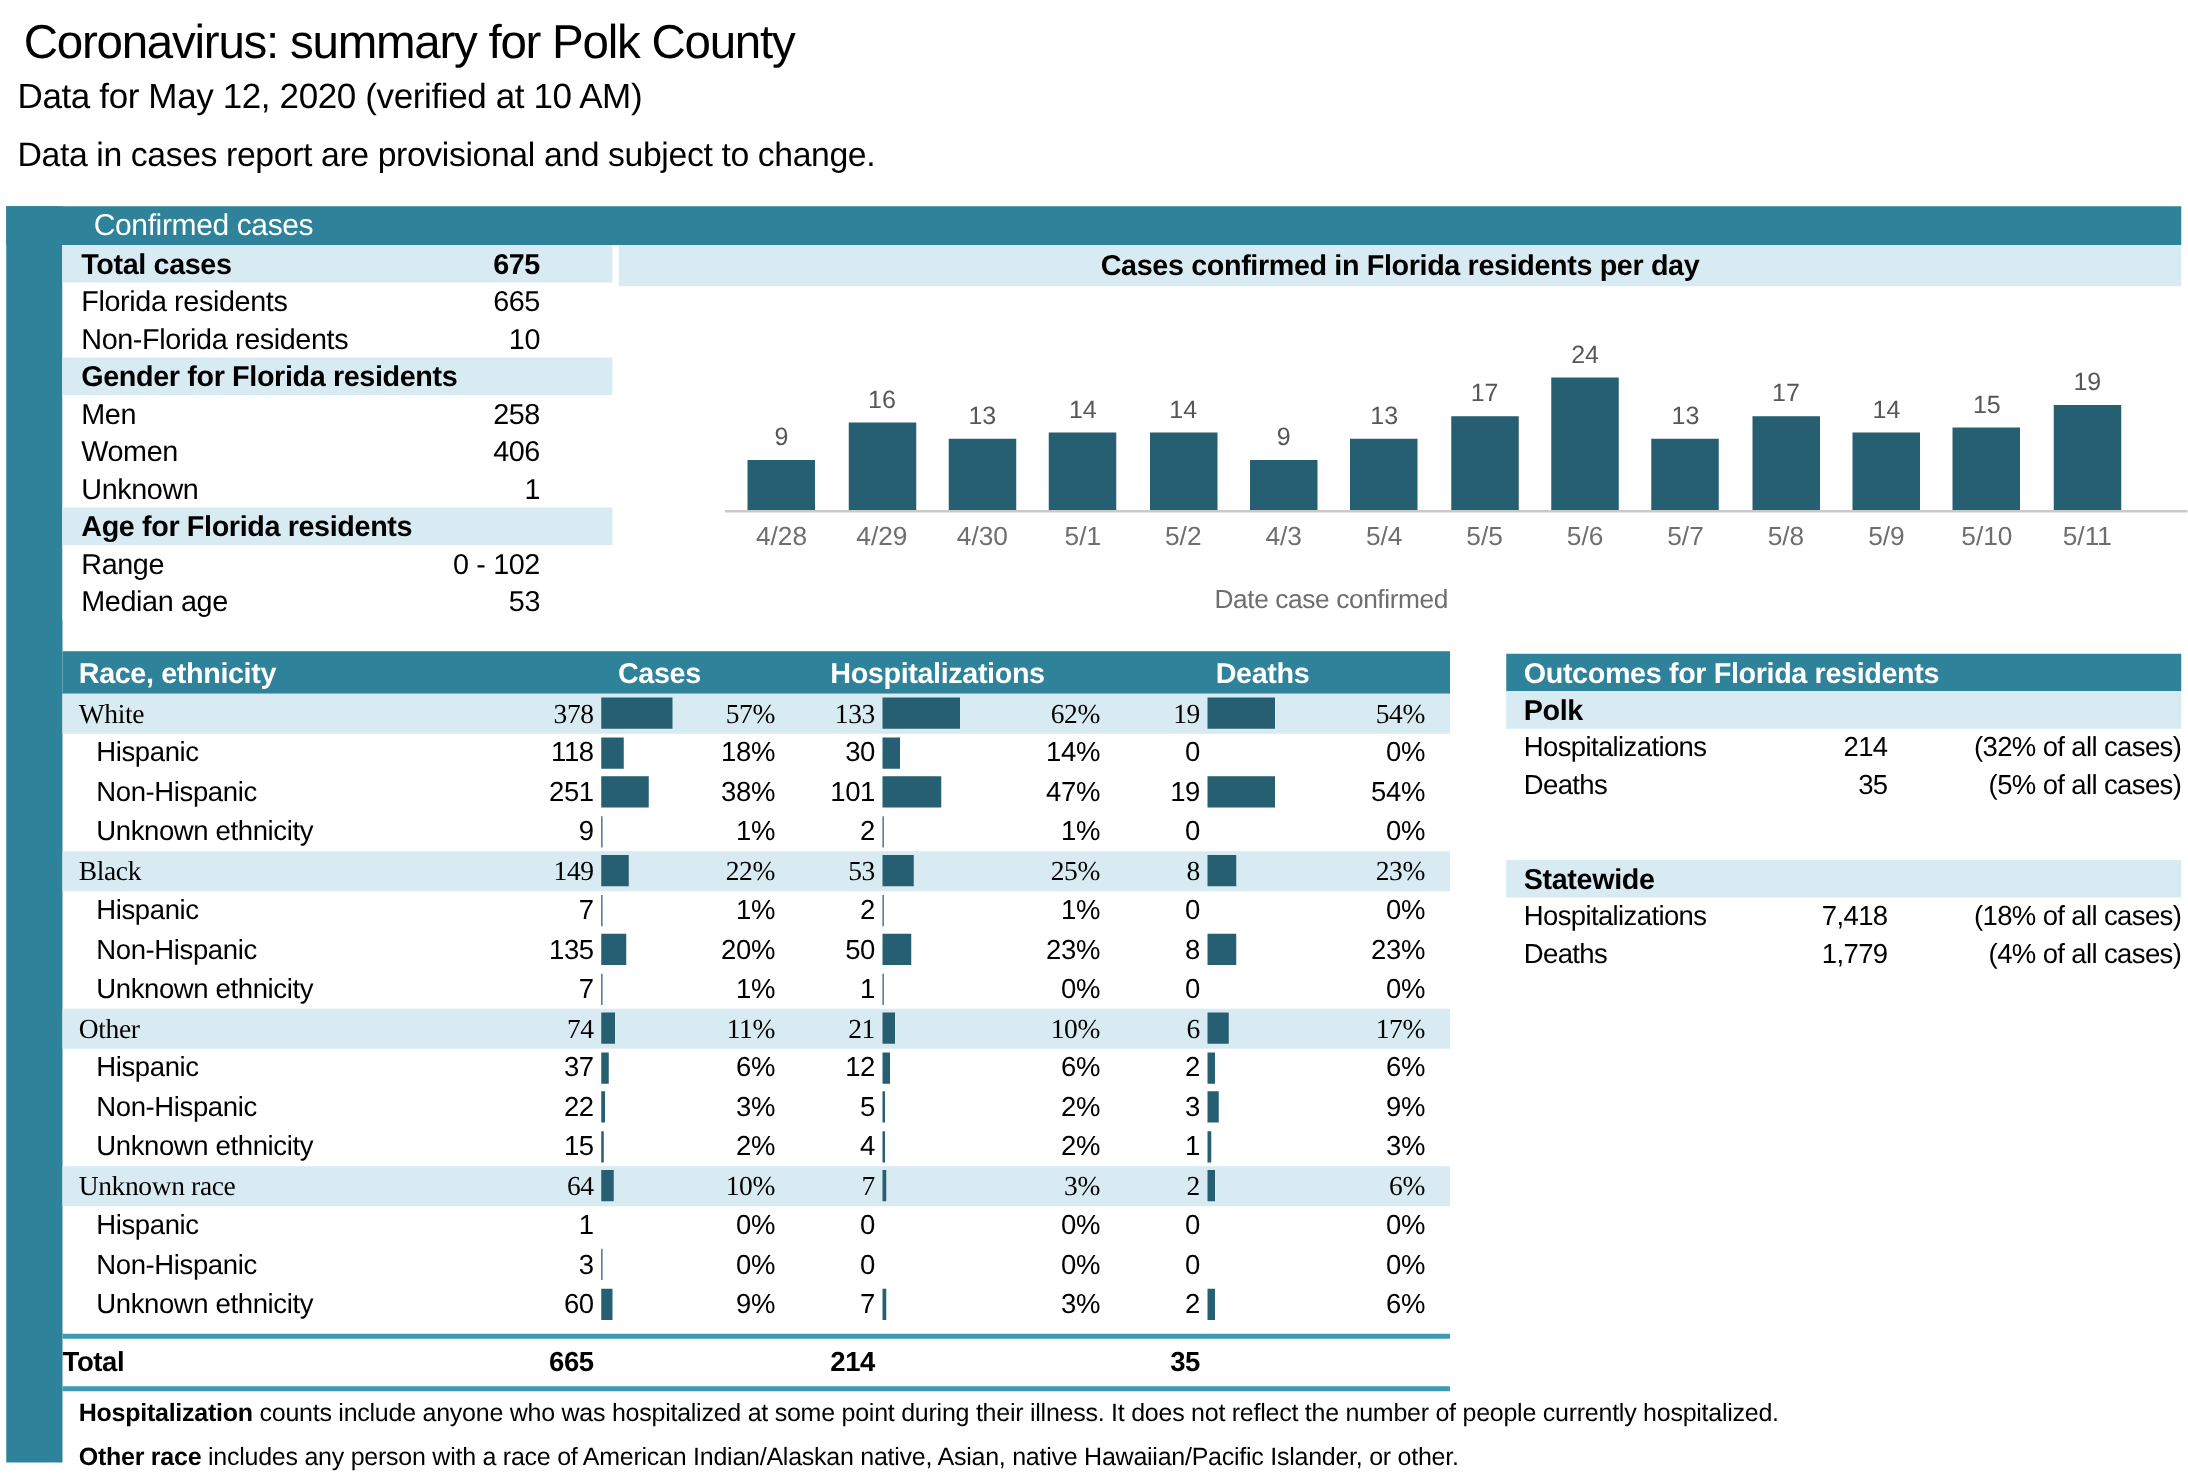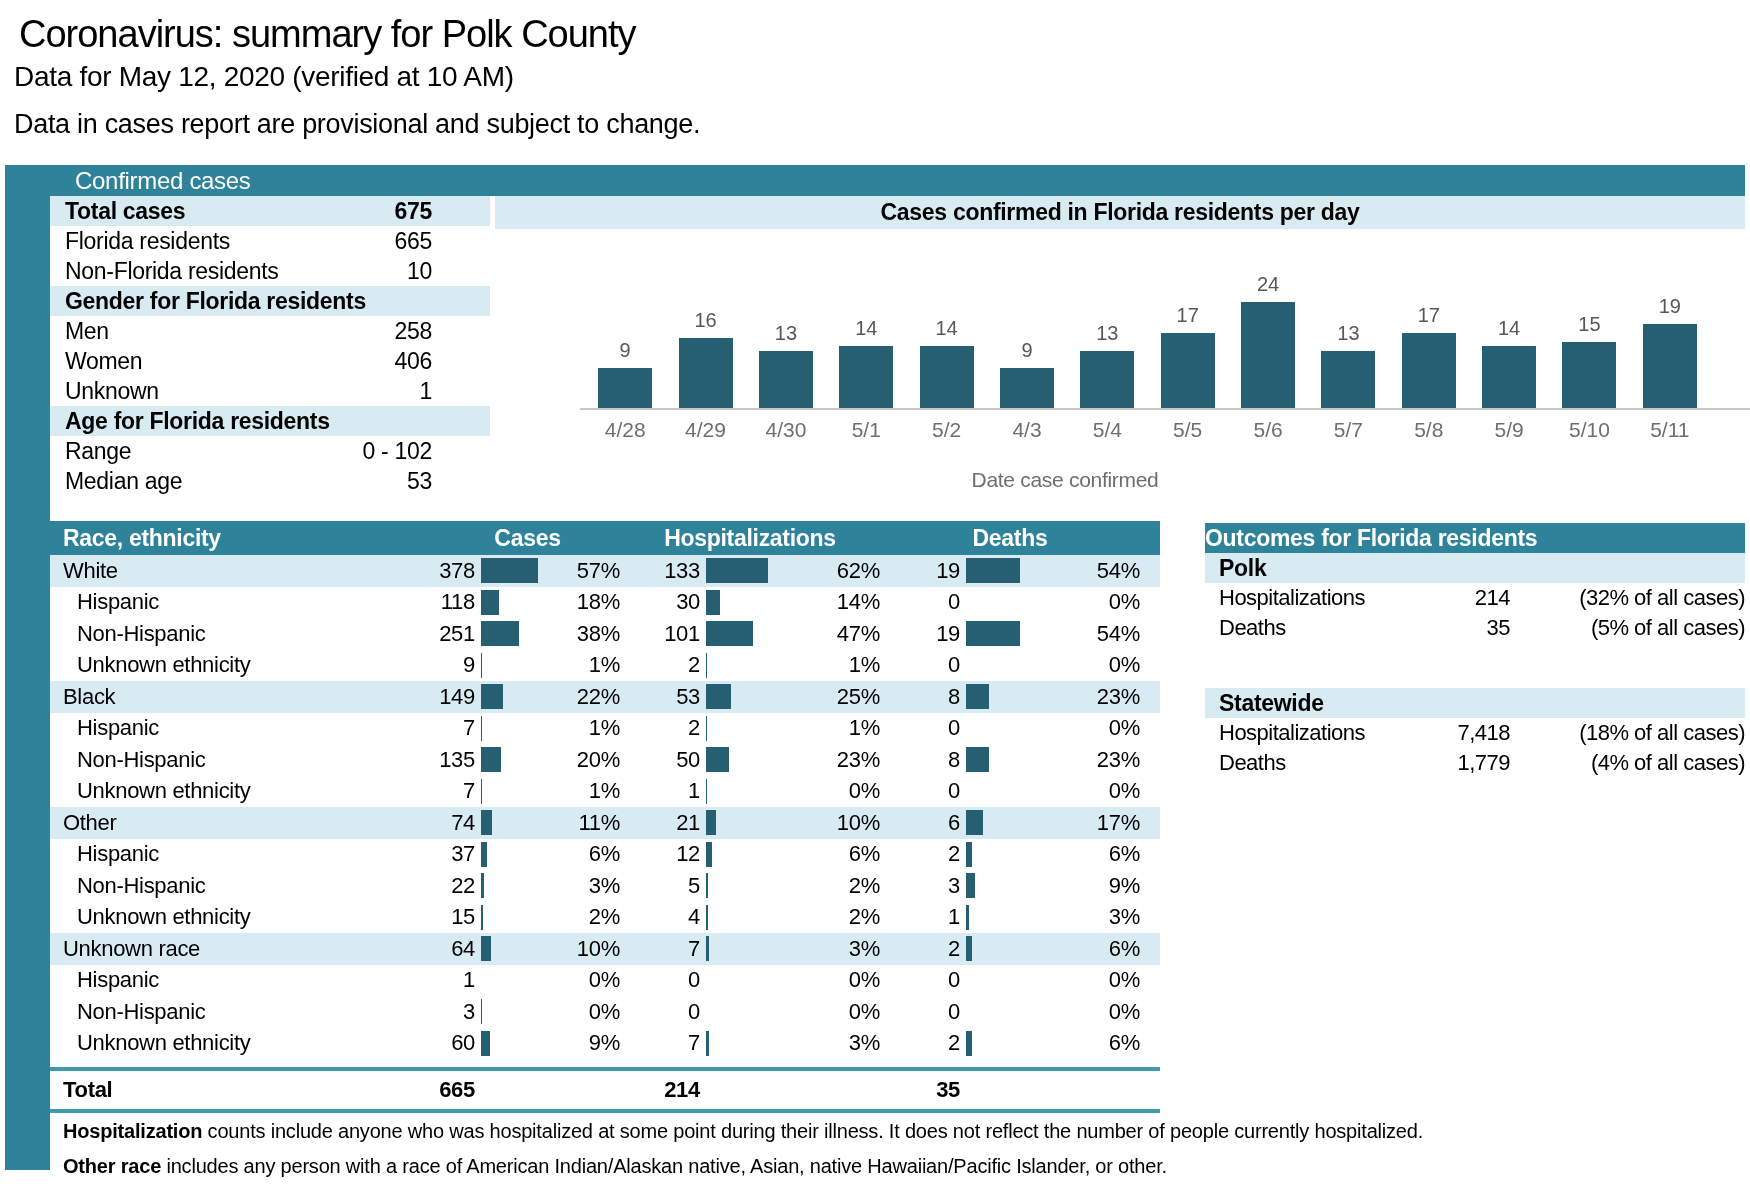--- a/index.html
+++ b/index.html
@@ -36,35 +36,35 @@
   .chart .dlab{flex:1;text-align:center;font-size:21px;color:#6e6e6e;letter-spacing:0;}
   .chart .xlab{position:absolute;left:0;top:272px;width:1140px;text-align:center;font-size:21px;color:#6e6e6e;}
   
   .rtable{position:absolute;left:50px;top:521px;width:1110px;font-size:22px;}
   .rhead{display:grid;grid-template-columns:385px 185px 260px 260px;height:34px;align-items:center;
          background:var(--teal);color:#fff;font-weight:bold;font-size:23px;}
   .rhead .h0{padding-left:13px;}
   .rhead .hc{text-align:center;}
   .rrow{display:grid;grid-template-columns:385px 40px 70px 75px 80px 70px 110px 80px 70px 110px;
         align-items:center;height:31.5px;}
-  .rrow.group{background:var(--lblue);}
+  .rrow.group{background:var(--lblue);font-family:Liberation Serif, serif;}
   .rrow .lbl{padding-left:13px;white-space:nowrap;}
   .rrow.sub .lbl{padding-left:27px;}
   .rrow .num{text-align:right;}
   .rrow .bcell{padding-left:6px;}
   .rrow .mbar{height:25px;background:var(--bar);}
   .rrow .pct{text-align:right;}
   .trow{display:grid;grid-template-columns:385px 40px 70px 75px 80px 70px 110px 80px 70px 110px;
         align-items:center;height:38px;margin-top:8px;font-weight:bold;
         border-top:4px solid var(--tline);border-bottom:4px solid var(--tline);}
-  .trow .lbl{padding-left:13px;}
+  .trow .lbl{}
   .trow .num{text-align:right;}
   
   .opanel{position:absolute;left:1205px;top:523px;width:540px;font-size:23px;}
-  .ohead{height:30px;background:var(--teal);color:#fff;font-weight:bold;line-height:30px;font-size:23px;}
+  .ohead{height:30px;background:var(--teal);color:#fff;font-weight:bold;line-height:30px;padding-left:14px;font-size:23px;}
   .oband{height:30px;background:var(--lblue);font-weight:bold;line-height:30px;padding-left:14px;}
   .orow{display:grid;grid-template-columns:184px 121px 235px;height:30px;align-items:center;font-size:22px;letter-spacing:-0.5px;}
   .orow .olbl{padding-left:14px;}
   .orow .oval{text-align:right;}
   .orow .onote{text-align:right;}
   .ogap{height:45px;}
   
   .fnotes{position:absolute;left:63px;top:1114px;width:1600px;font-size:20px;letter-spacing:-0.2px;}
   .fnote{height:35px;line-height:35px;}
   .fnote b{font-weight:bold;}

